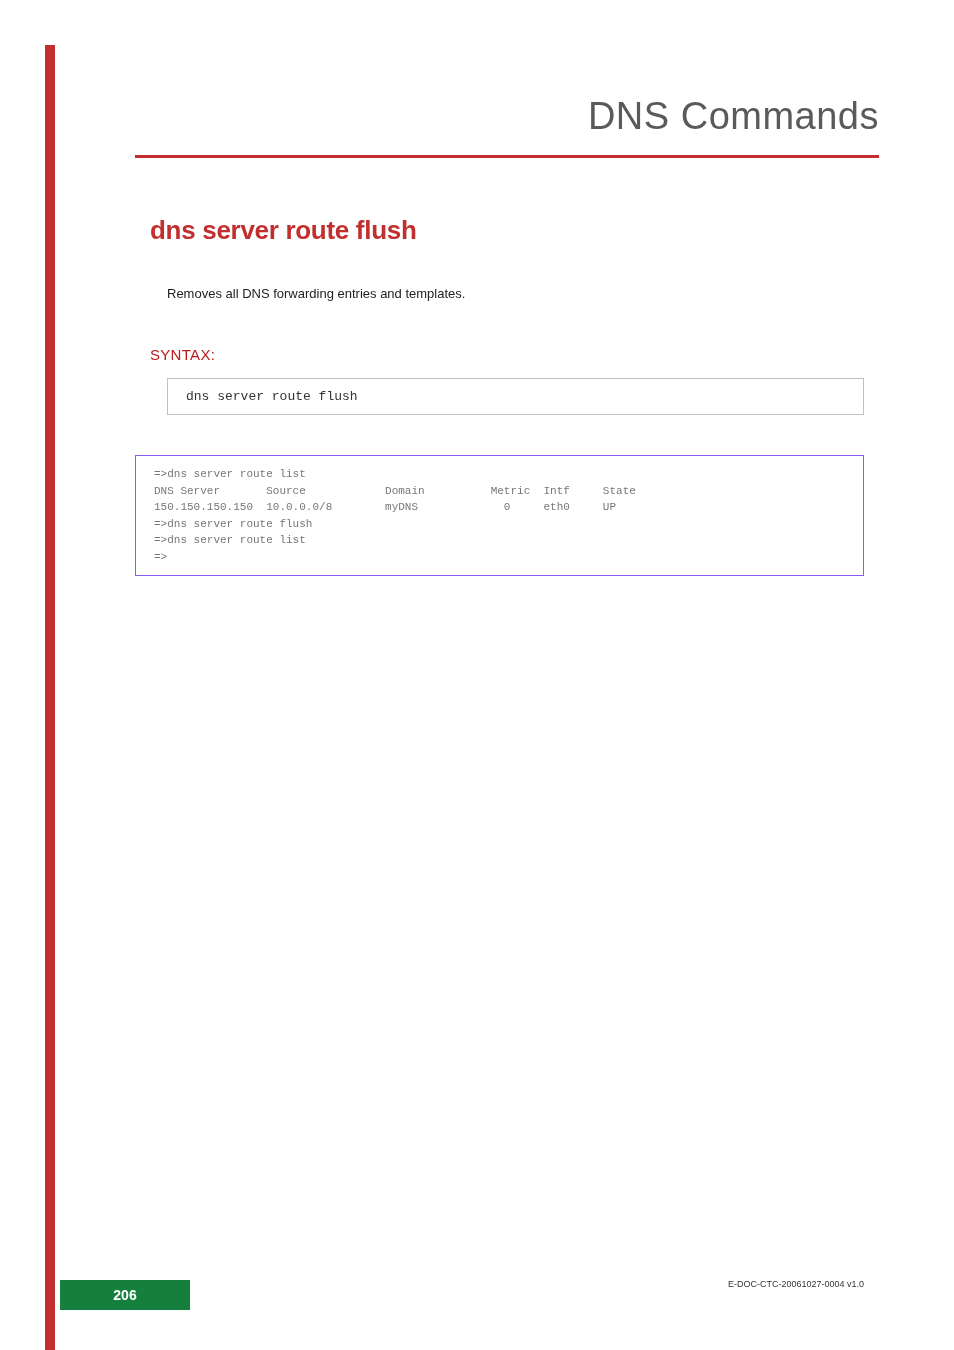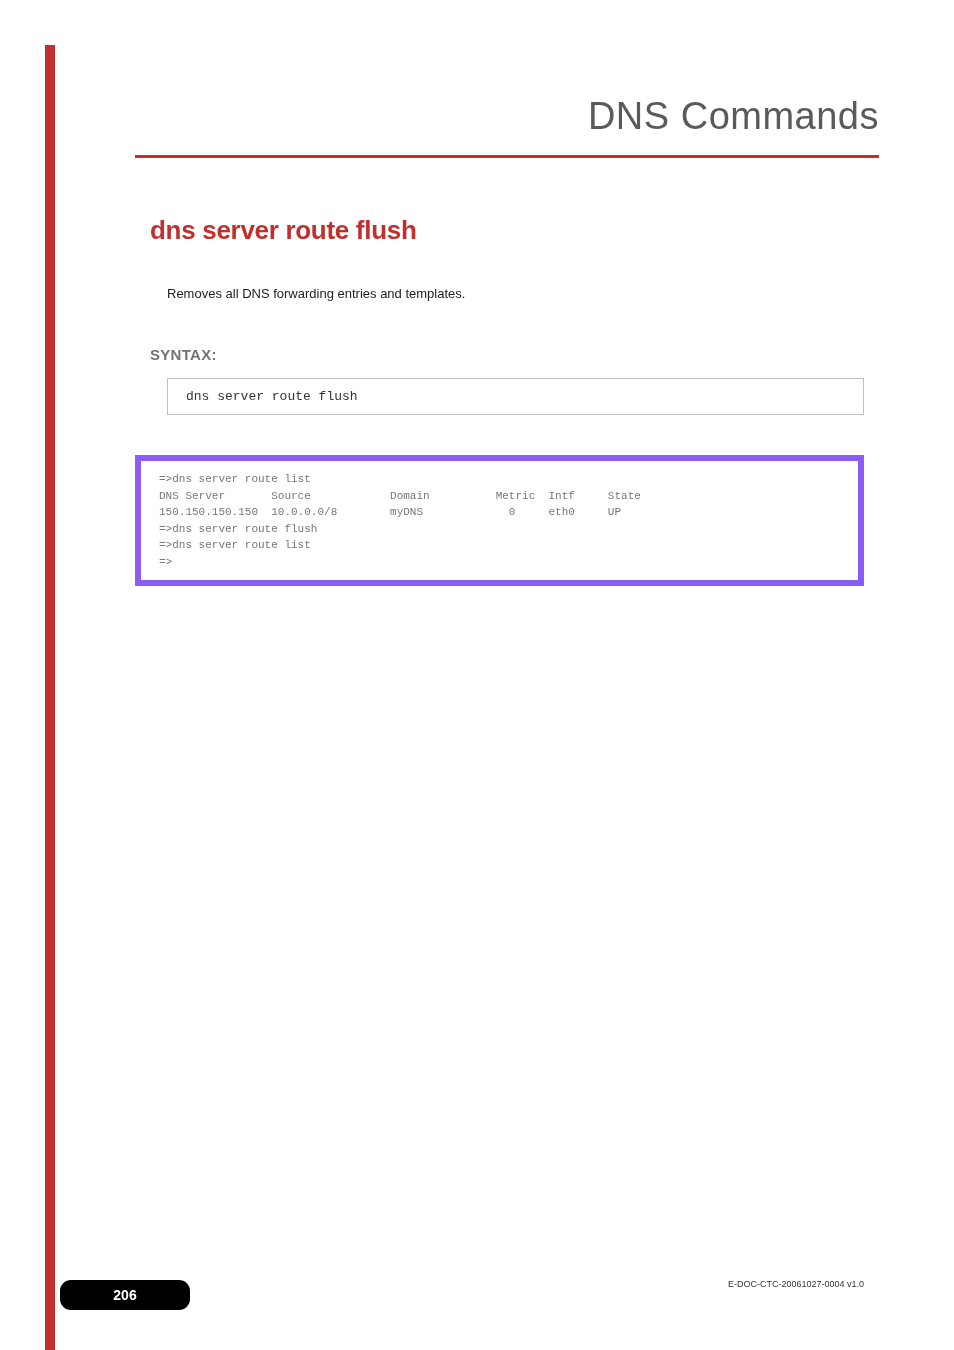--- a/index.html
+++ b/index.html
@@ -49,37 +49,37 @@
     margin-bottom: 40px;
     letter-spacing: -0.3px;
   }
   .description {
     font-size: 13px;
     color: #222;
     margin-left: 32px;
     margin-bottom: 45px;
   }
   .section-label {
-    color: #737373;
+    color: #b91c1c;
     font-size: 15px;
-    font-weight: bold;
+    font-weight: normal;
     letter-spacing: 0.3px;
     margin-bottom: 15px;
   }
   .syntax-box {
     border: 1px solid #c0c0c0;
     padding: 10px 18px;
     font-family: "Courier New", Courier, monospace;
     font-size: 13px;
     color: #333;
     margin-left: 32px;
     margin-bottom: 40px;
   }
   .example-box {
-    border: 6px solid #8b5cf6;
+    border: 1px solid #8b5cf6;
     padding: 10px 18px;
     font-family: "Courier New", Courier, monospace;
     font-size: 11px;
     color: #777;
     white-space: pre;
     line-height: 1.5;
     margin-left: 0;
   }
   .footer {
     position: absolute;
@@ -87,28 +87,27 @@
     left: 0;
     right: 90px;
     height: 30px;
   }
   .page-num-box {
     position: absolute;
     left: 0;
     bottom: 0;
     width: 130px;
     height: 30px;
-    background: #000000;
+    background: #15803d;
     color: #fff;
     font-weight: bold;
     font-size: 14px;
     display: flex;
     align-items: center;
     justify-content: center;
-    border-radius: 11px;
   }
   .doc-id {
     position: absolute;
     right: 0;
     bottom: 21px;
     font-size: 9px;
     color: #333;
   }
 </style>
 </head>

